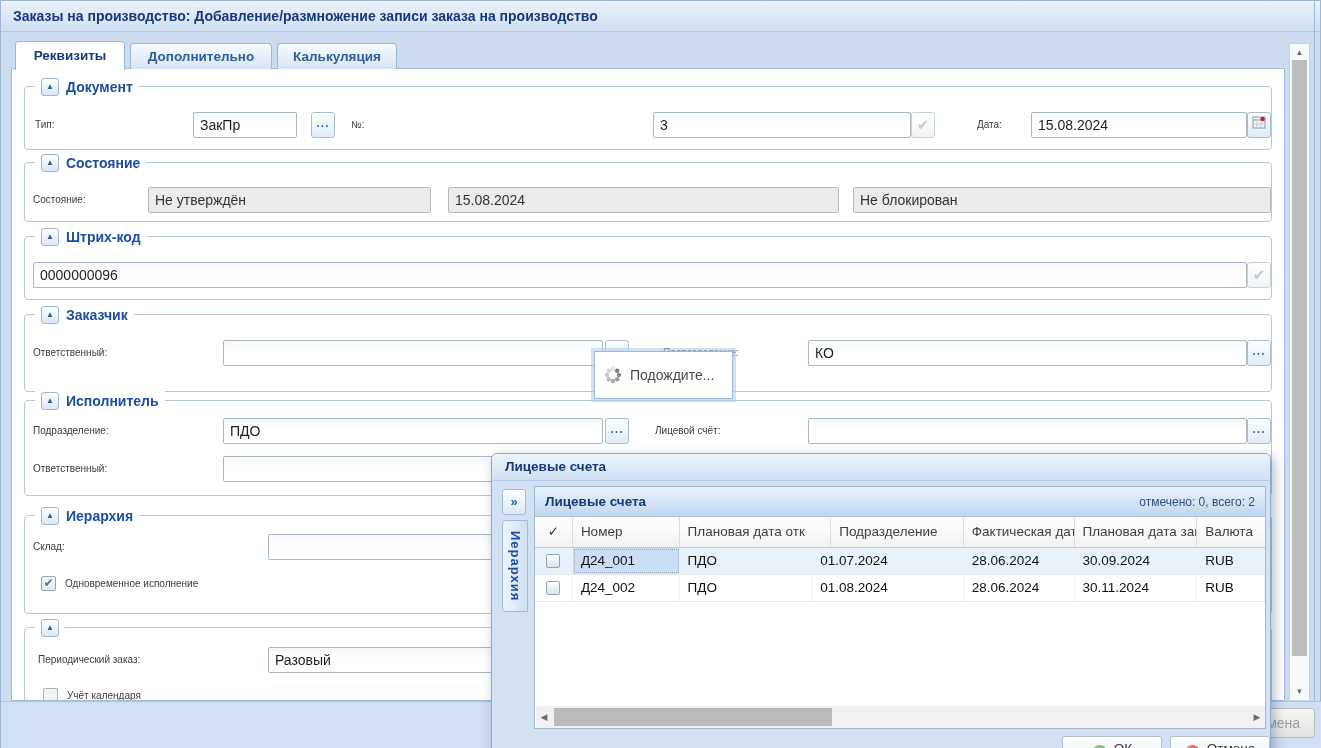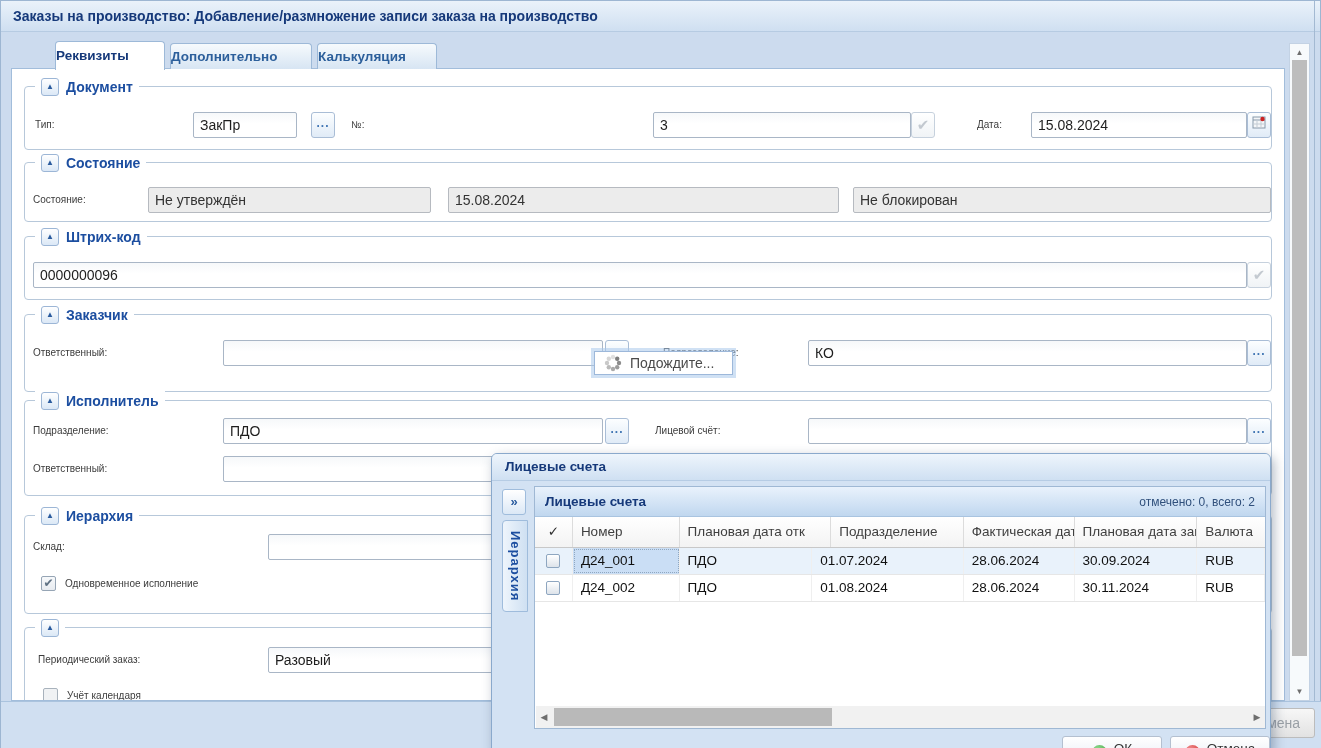--- a/index.html
+++ b/index.html
@@ -17,22 +17,22 @@
     background:linear-gradient(#eaf2fa,#cfdff1);
     border-bottom:1px solid #b6cbe2;
   }
   .titlebar span { position:absolute; left:12px; top:0; line-height:30px; font-size:14px; font-weight:bold; color:#16397a; white-space:nowrap; }
 
   
   .tab {
     position:absolute; top:42px; height:26px;
     border:1px solid #9db9d8; border-bottom:none; border-radius:4px 4px 0 0;
     background:linear-gradient(#f6fafd,#d7e5f3);
-    color:#2c5f9b; font-size:13.5px; font-weight:bold; line-height:25px; text-align:left;
-    z-index:2; cursor:default;margin-left:40px;
+    color:#2c5f9b; font-size:13.5px; font-weight:bold; line-height:25px; text-align:center;
+    z-index:2; cursor:default;
   }
   .tab.active { top:40px; height:29px; background:#fff; color:#16397a; z-index:3; line-height:27px; }
 
   
   .content-panel {
     position:absolute; left:10px; top:67px; width:1274px; height:633px;
     background:#fff; border:1px solid #a2bddb; overflow:hidden; z-index:1;
   }
 
   .fs { position:absolute; border:1px solid #b7c8da; border-radius:4px; }
@@ -66,21 +66,21 @@
   .varrow { position:absolute; left:0; width:19px; height:15px; text-align:center; font-size:8px; color:#6e6e6e; line-height:15px; }
   .vthumb { position:absolute; left:2px; top:16px; width:15px; height:596px; background:#bdbdbd; }
 
   
   .main-bottom { position:absolute; left:0; top:700px; width:1321px; height:48px; background:#d0dff1; border-top:1px solid #aac3de; z-index:2; }
   .main-cancel { position:absolute; left:1234px; top:6px; width:80px; height:30px; border:1px solid #bcbcbc; border-radius:3px;
     background:linear-gradient(#f7f7f7,#e2e2e2); color:#9aa0a6; font-size:14px; line-height:28px; text-align:center; }
   .win-right-line { position:absolute; left:1313px; top:0; width:1px; height:748px; background:#a3b9d2; z-index:1; }
 
   
-  .wait { position:absolute; left:593px; top:350px; width:139px; height:24px; background:#fff;
+  .wait { position:absolute; left:593px; top:350px; width:139px; height:48px; background:#fff;
     border:1px solid #9db8da; box-shadow:0 0 0 3px rgba(170,200,235,.55);
     display:flex; align-items:center; gap:8px; padding-left:9px; z-index:50; }
   .wait span { font-size:14px; color:#4a4a4a; white-space:nowrap; }
 
   
   .dialog { position:absolute; left:490px; top:452px; width:780px; height:300px;
     background:#d3e2f3; border:1px solid #8aa9cc; border-radius:6px 6px 0 0;
     box-shadow:3px 4px 12px rgba(50,70,100,.38); z-index:100; }
   .dlg-title { position:absolute; left:0; top:0; width:100%; height:27px;
     background:linear-gradient(#eef5fc,#cfe0f2); border-bottom:1px solid #b6cce4; border-radius:5px 5px 0 0;

